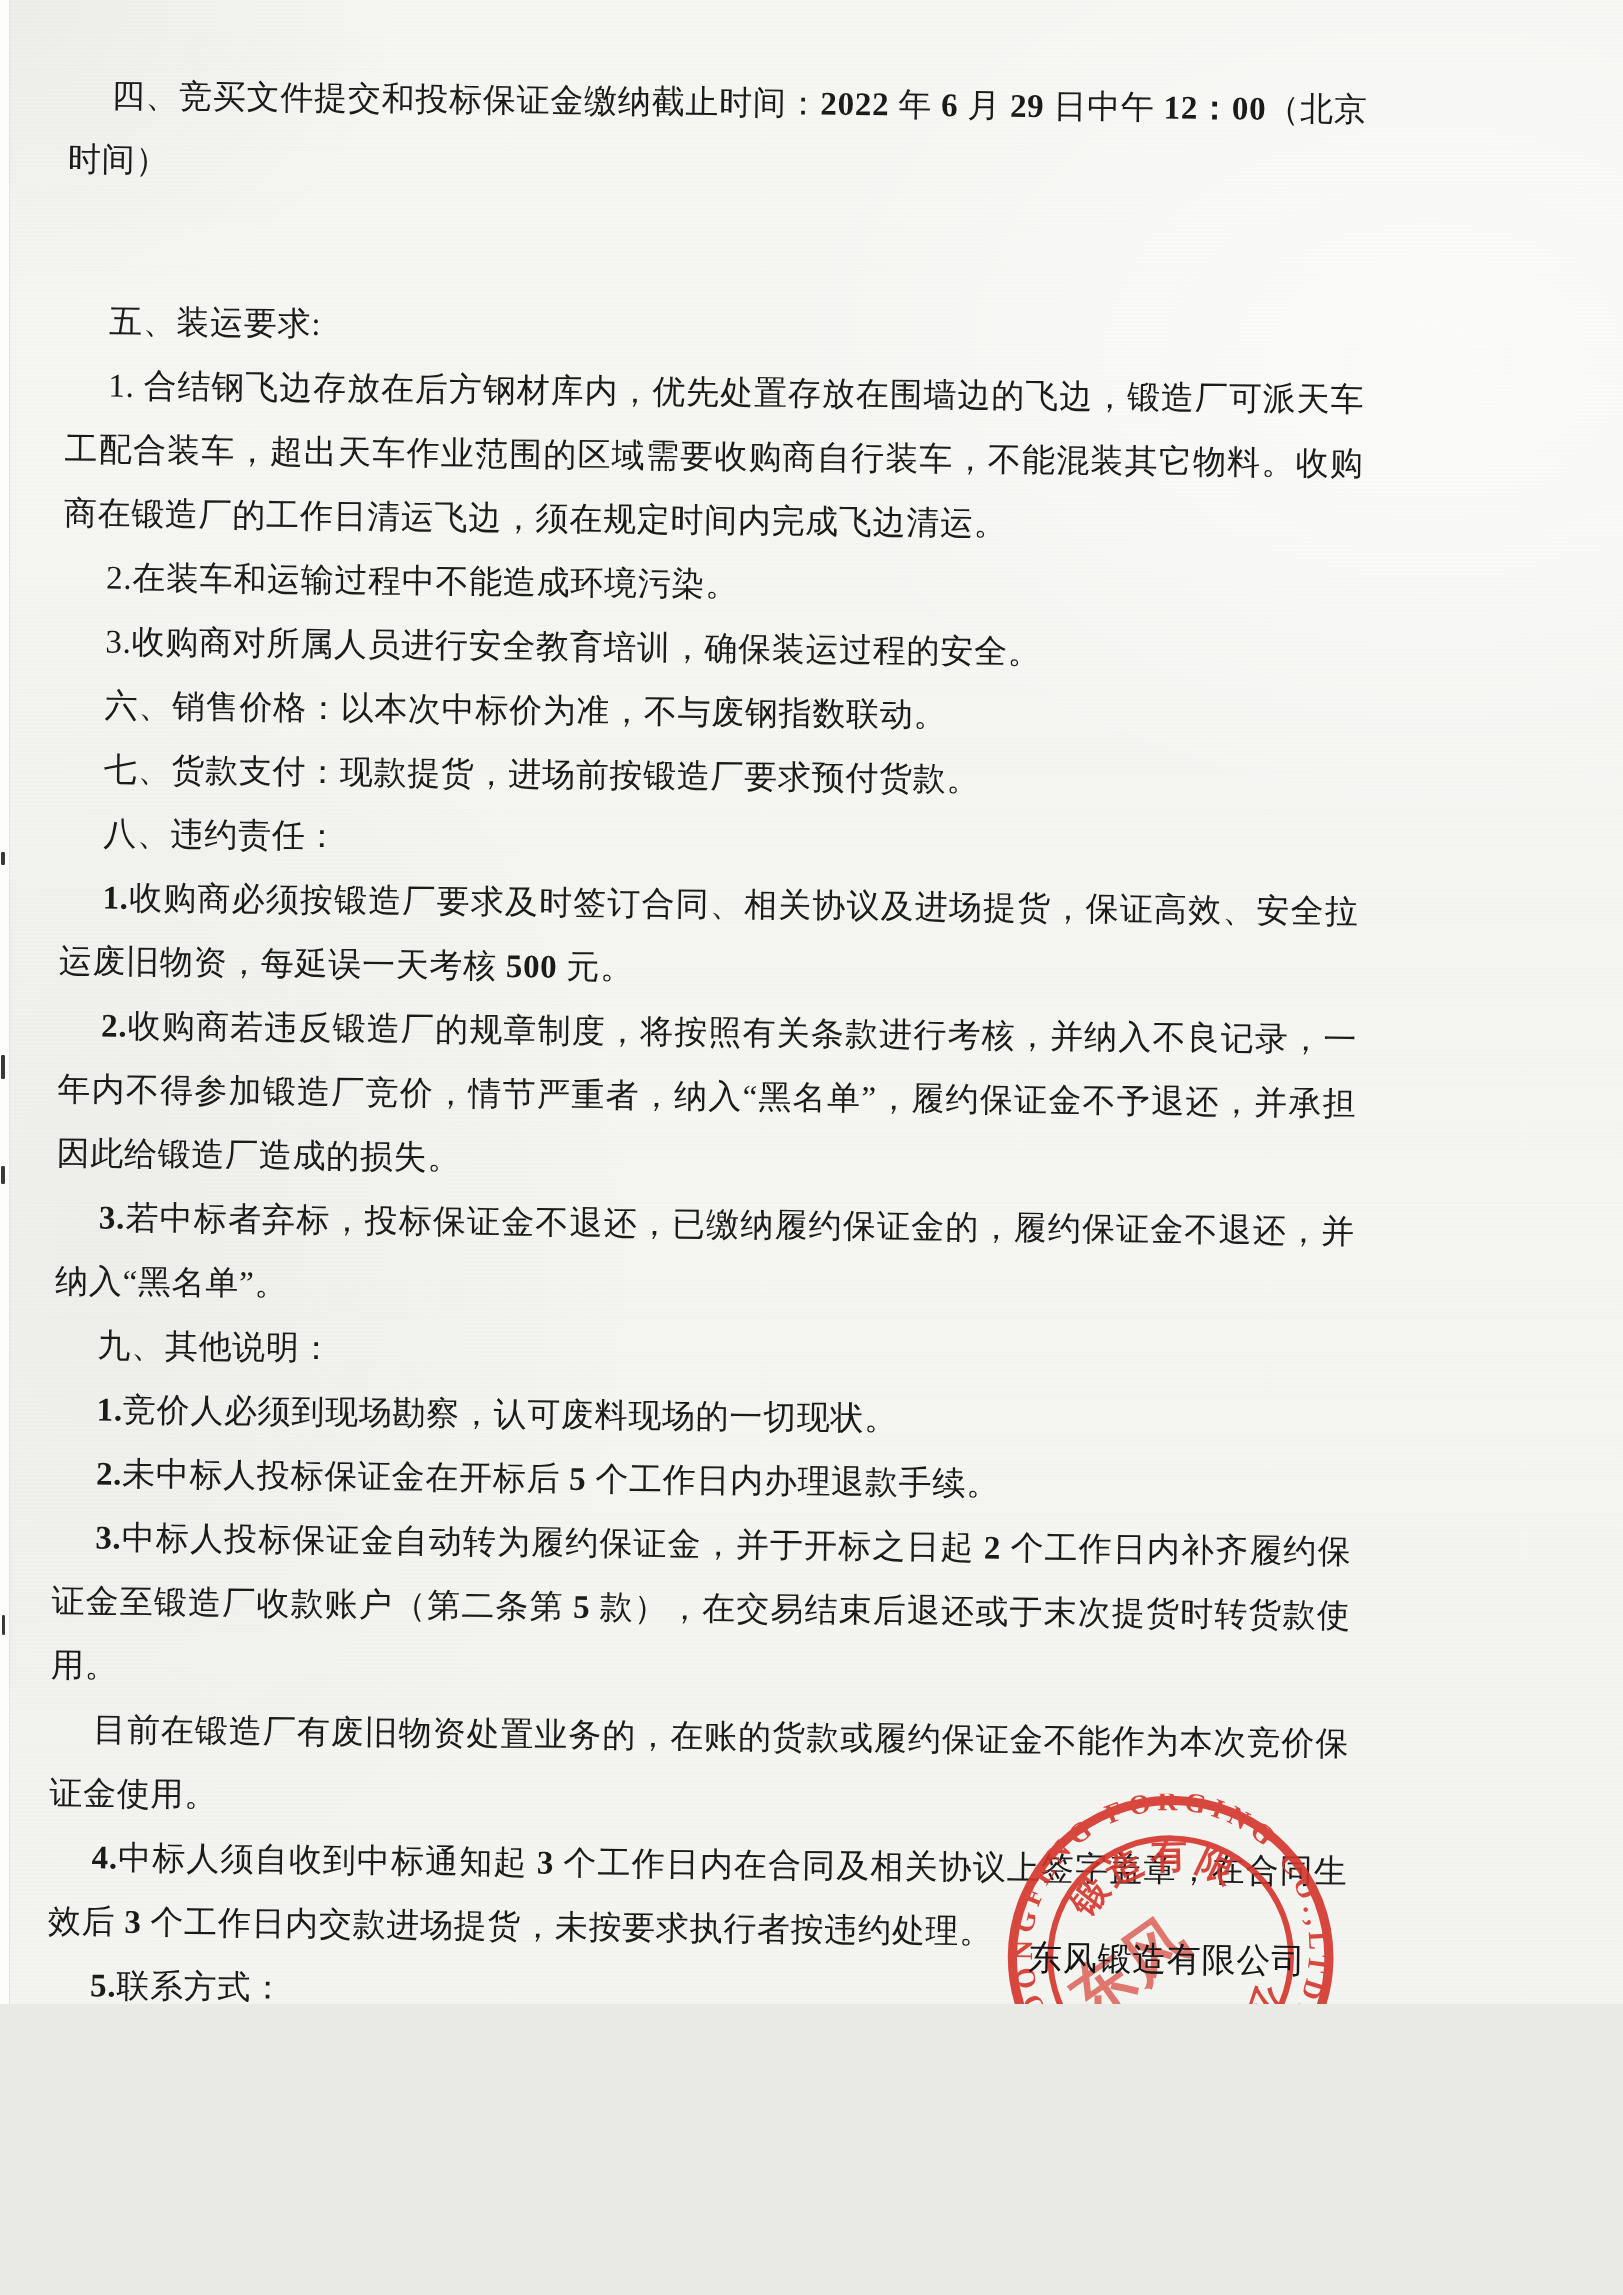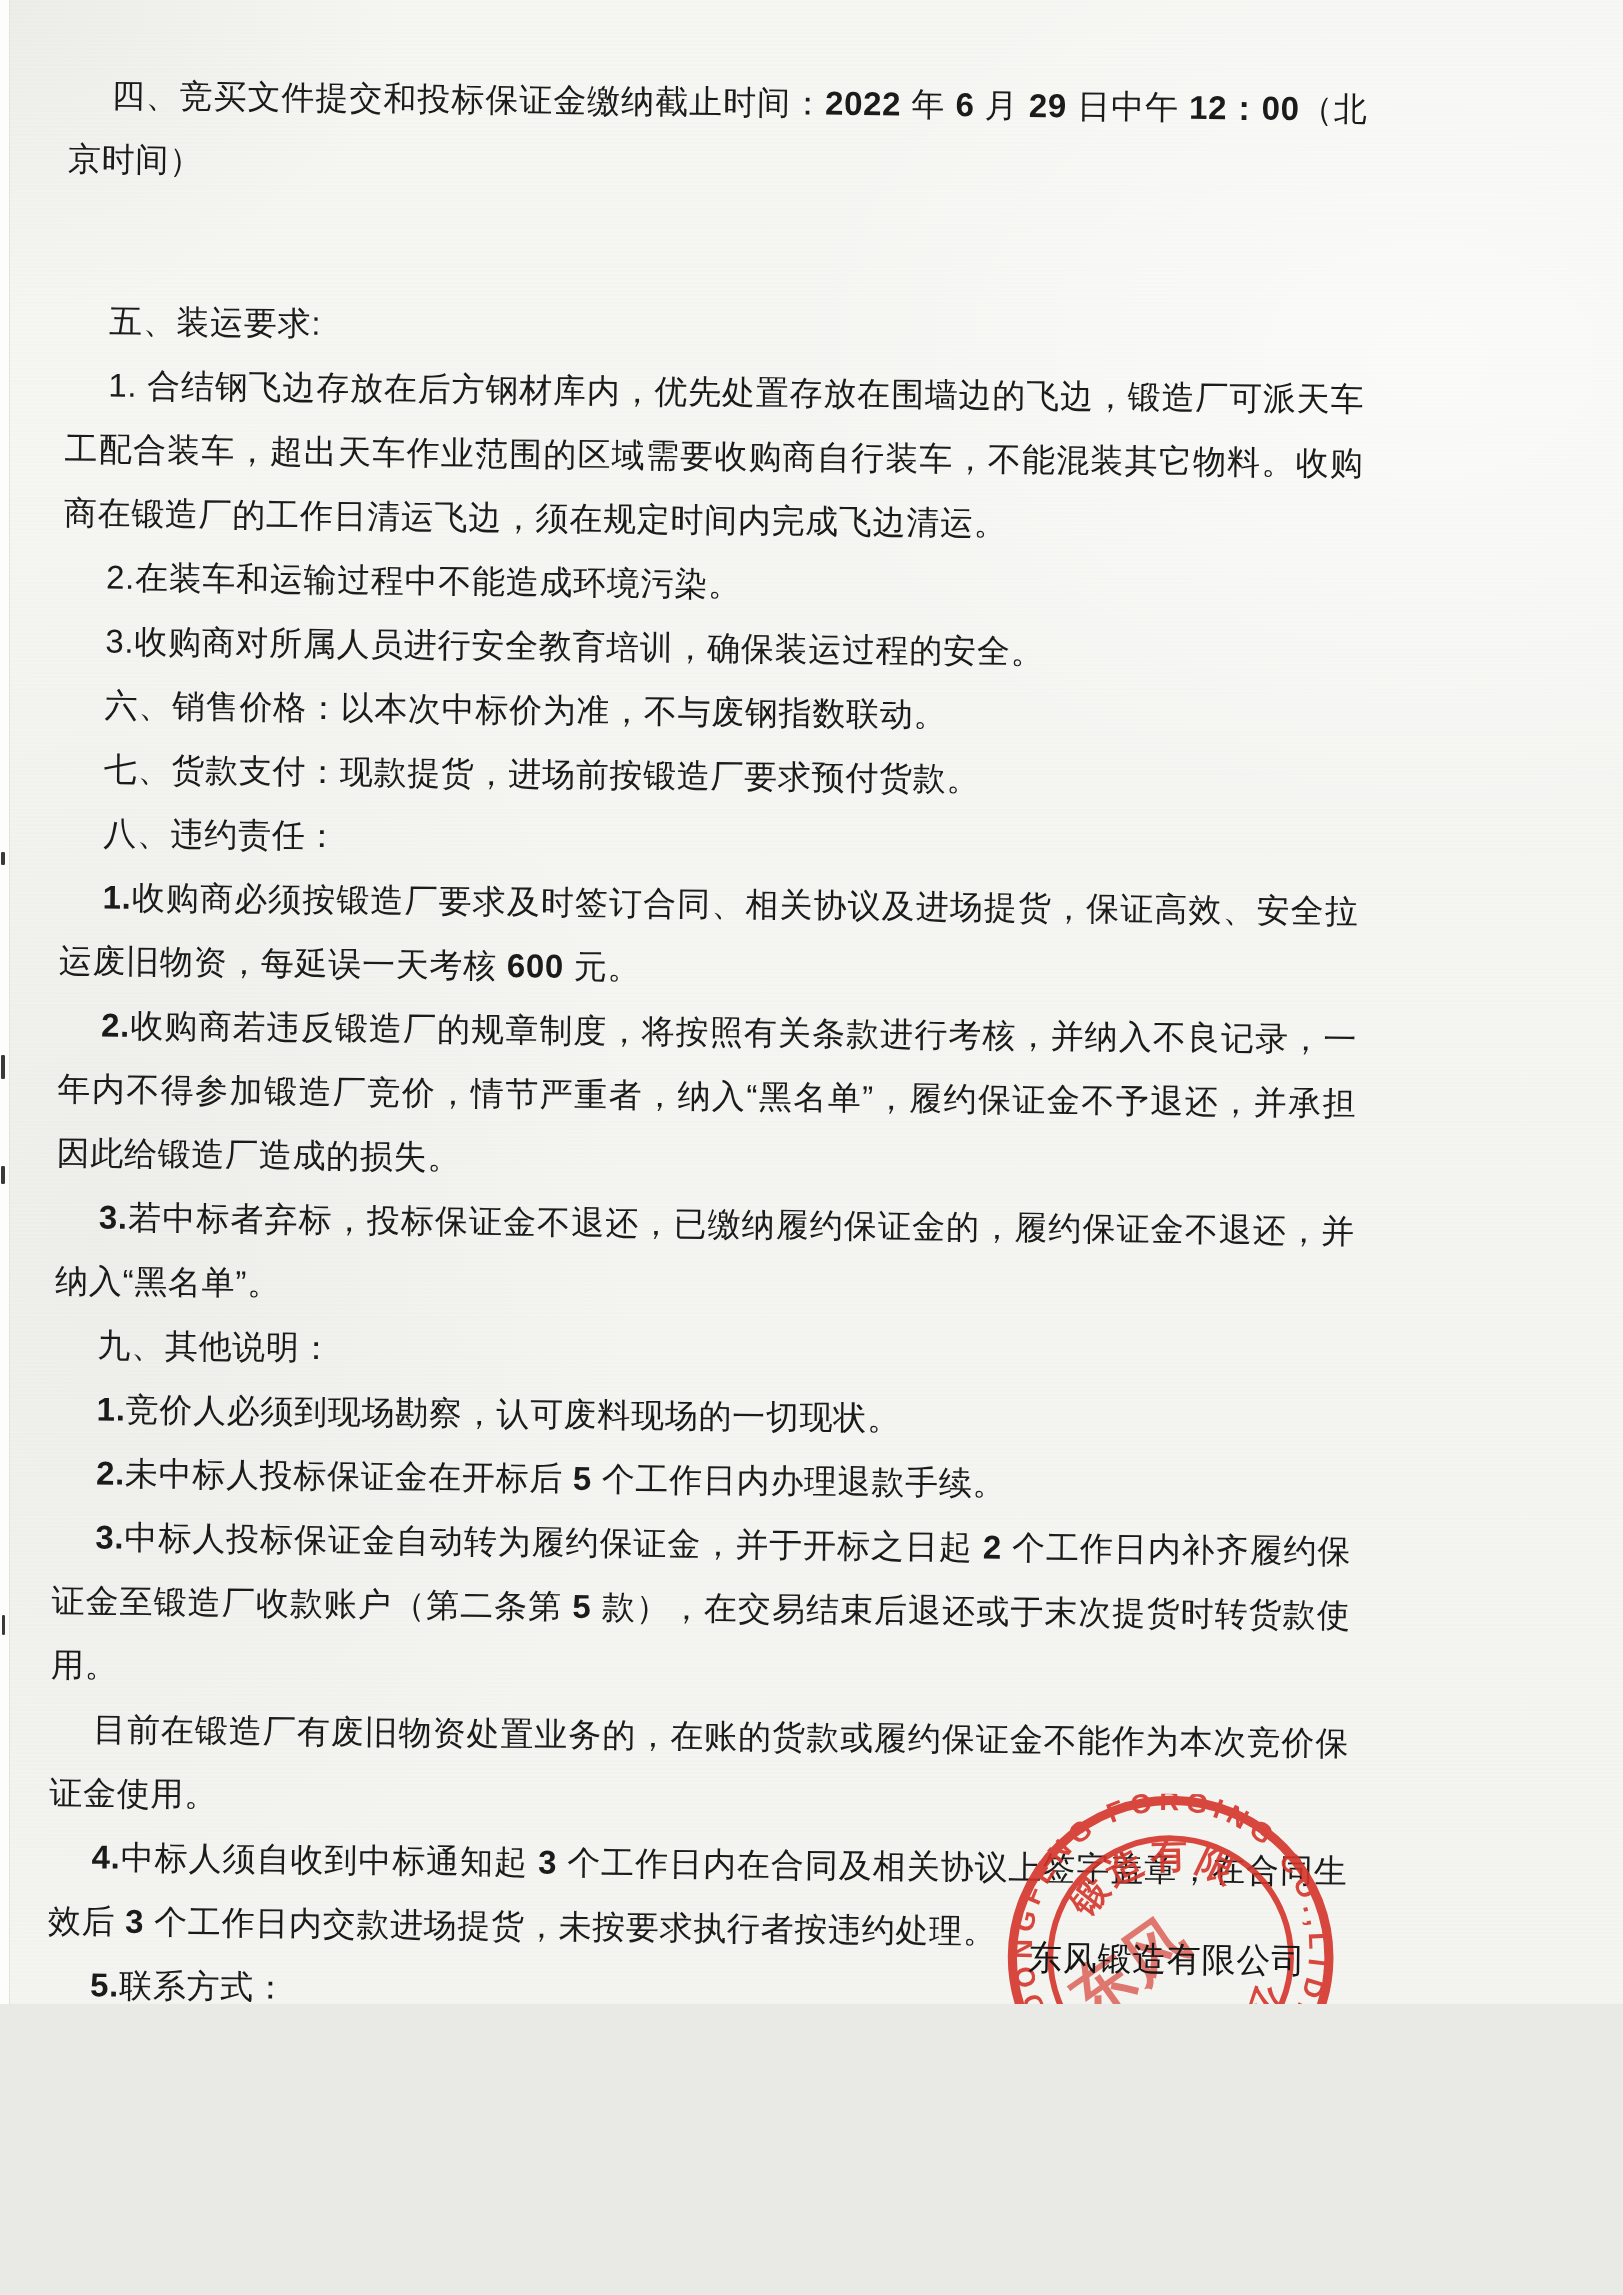--- a/index.html
+++ b/index.html
@@ -1,19 +1,19 @@
 <!DOCTYPE html>
 <html style="font-size:10.5px"><head>
 <meta charset="utf-8">
 <style>
   html,body{margin:0;padding:0;}
   body{width:1624px;height:2295px;background:#e9e9e6;}
   .page{
     position:relative;width:1624px;height:2004px;overflow:hidden;
-    font-family:Liberation Sans, sans-serif;color:#1b1b1b;
+    font-family:Liberation Serif, serif;color:#1b1b1b;
     background:
       radial-gradient(589px 458px at 0% 0%, rgba(60,60,55,.05), transparent 70%),
       radial-gradient(916px 655px at 88% 18%, rgba(255,255,255,.55), transparent 72%),
       radial-gradient(785px 1047px at 6% 62%, rgba(110,110,100,.05), transparent 70%),
       repeating-linear-gradient(0deg, rgba(0,0,0,.006) 0 2px, rgba(255,255,255,.006) 2px 3.9px),
       linear-gradient(#f6f6f3,#f4f4f1);
   }
   .scan-strip{position:absolute;left:0;top:0;width:8.5px;height:100%;
     background:#fdfdfc;border-right:1.3px solid #e3e3de;}
   .artifact{position:absolute;background:#3a3a38;border-radius:1.3px;}
@@ -49,21 +49,21 @@
 
   <div class="doc">
       <p class="line"><span>四、竞买文件提交和投标保证金缴纳截止时间：</span><span class="b">2022</span><span> 年 </span><span class="b">6</span><span> 月 </span><span class="b">29</span><span> 日中午 </span><span class="b">12：00</span><span>（北京时间）</span></p>
       <p class="line" style="margin-top: 98px;"><span>五、装运要求:</span></p>
       <p class="line"><span>1. 合结钢飞边存放在后方钢材库内，优先处置存放在围墙边的飞边，锻造厂可派天车工配合装车，超出天车作业范围的区域需要收购商自行装车，不能混装其它物料。收购商在锻造厂的工作日清运飞边，须在规定时间内完成飞边清运。</span></p>
       <p class="line"><span>2.在装车和运输过程中不能造成环境污染。</span></p>
       <p class="line"><span>3.收购商对所属人员进行安全教育培训，确保装运过程的安全。</span></p>
       <p class="line"><span>六、销售价格：以本次中标价为准，不与废钢指数联动。</span></p>
       <p class="line"><span>七、货款支付：现款提货，进场前按锻造厂要求预付货款。</span></p>
       <p class="line"><span>八、违约责任：</span></p>
-      <p class="line"><span class="b">1.</span><span>收购商必须按锻造厂要求及时签订合同、相关协议及进场提货，保证高效、安全拉运废旧物资，每延误一天考核 </span><span class="b">600</span><span> 元。</span></p>
+      <p class="line"><span class="b">1.</span><span>收购商必须按锻造厂要求及时签订合同、相关协议及进场提货，保证高效、安全拉运废旧物资，每延误一天考核 </span><span class="b">500</span><span> 元。</span></p>
       <p class="line"><span class="b">2.</span><span>收购商若违反锻造厂的规章制度，将按照有关条款进行考核，并纳入不良记录，一年内不得参加锻造厂竞价，情节严重者，纳入“黑名单”，履约保证金不予退还，并承担因此给锻造厂造成的损失。</span></p>
       <p class="line"><span class="b">3.</span><span>若中标者弃标，投标保证金不退还，已缴纳履约保证金的，履约保证金不退还，并纳入“黑名单”。</span></p>
       <p class="line"><span>九、其他说明：</span></p>
       <p class="line"><span class="b">1.</span><span>竞价人必须到现场勘察，认可废料现场的一切现状。</span></p>
       <p class="line"><span class="b">2.</span><span>未中标人投标保证金在开标后 </span><span class="b">5</span><span> 个工作日内办理退款手续。</span></p>
       <p class="line"><span class="b">3.</span><span>中标人投标保证金自动转为履约保证金，并于开标之日起 </span><span class="b">2</span><span> 个工作日内补齐履约保证金至锻造厂收款账户（第二条第 </span><span class="b">5</span><span> 款），在交易结束后退还或于末次提货时转货款使用。</span></p>
       <p class="line"><span>目前在锻造厂有废旧物资处置业务的，在账的货款或履约保证金不能作为本次竞价保证金使用。</span></p>
       <p class="line"><span class="b">4.</span><span>中标人须自收到中标通知起 </span><span class="b">3</span><span> 个工作日内在合同及相关协议上签字盖章，在合同生效后 </span><span class="b">3</span><span> 个工作日内交款进场提货，未按要求执行者按违约处理。</span></p>
       <p class="line"><span class="b">5.</span><span>联系方式：</span></p>
       <p class="line indent-lg"><span>联系人：宫先生</span><span>　　　</span><span>联系电话：　</span><span class="b">13997800473</span></p>

